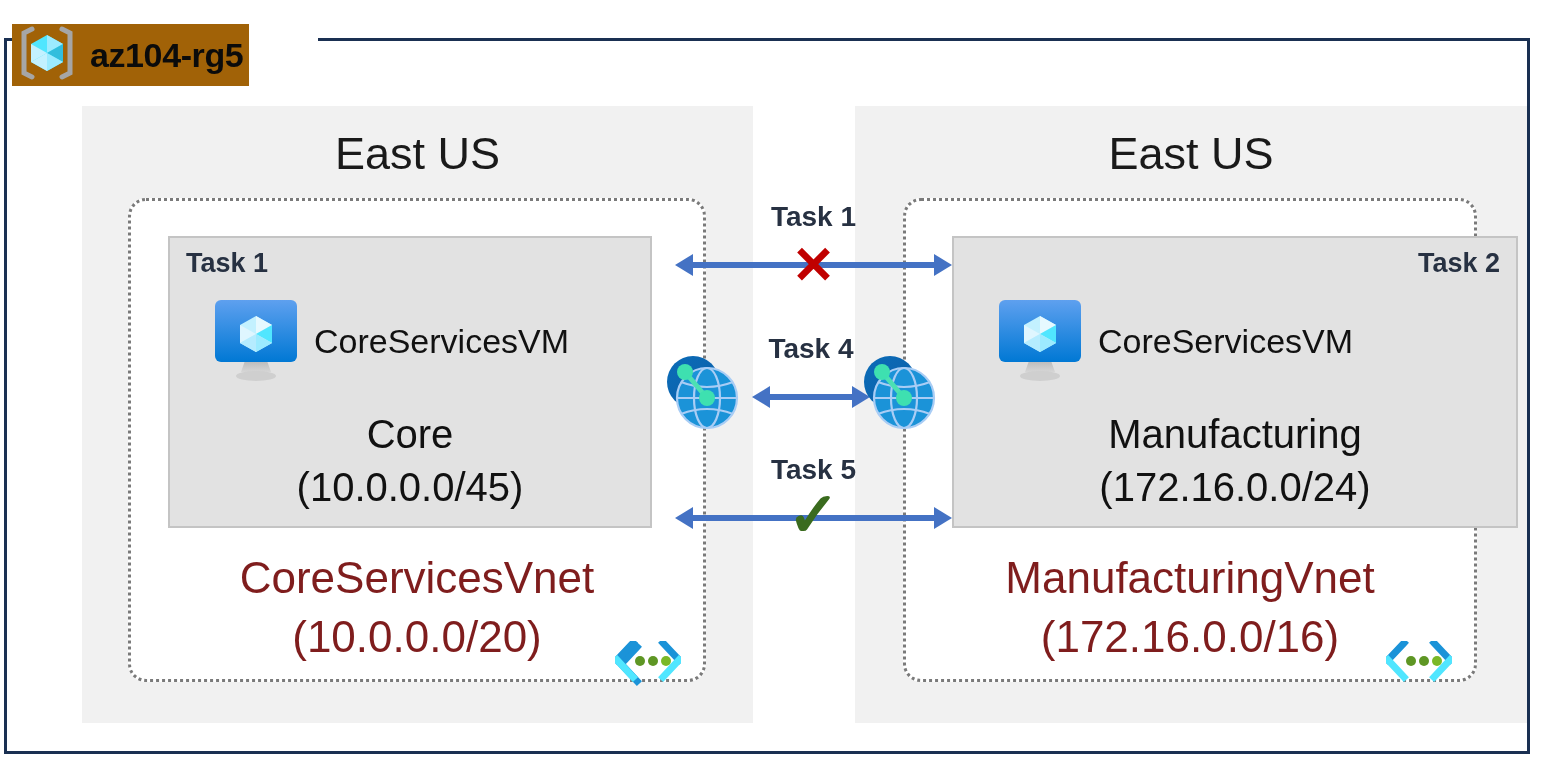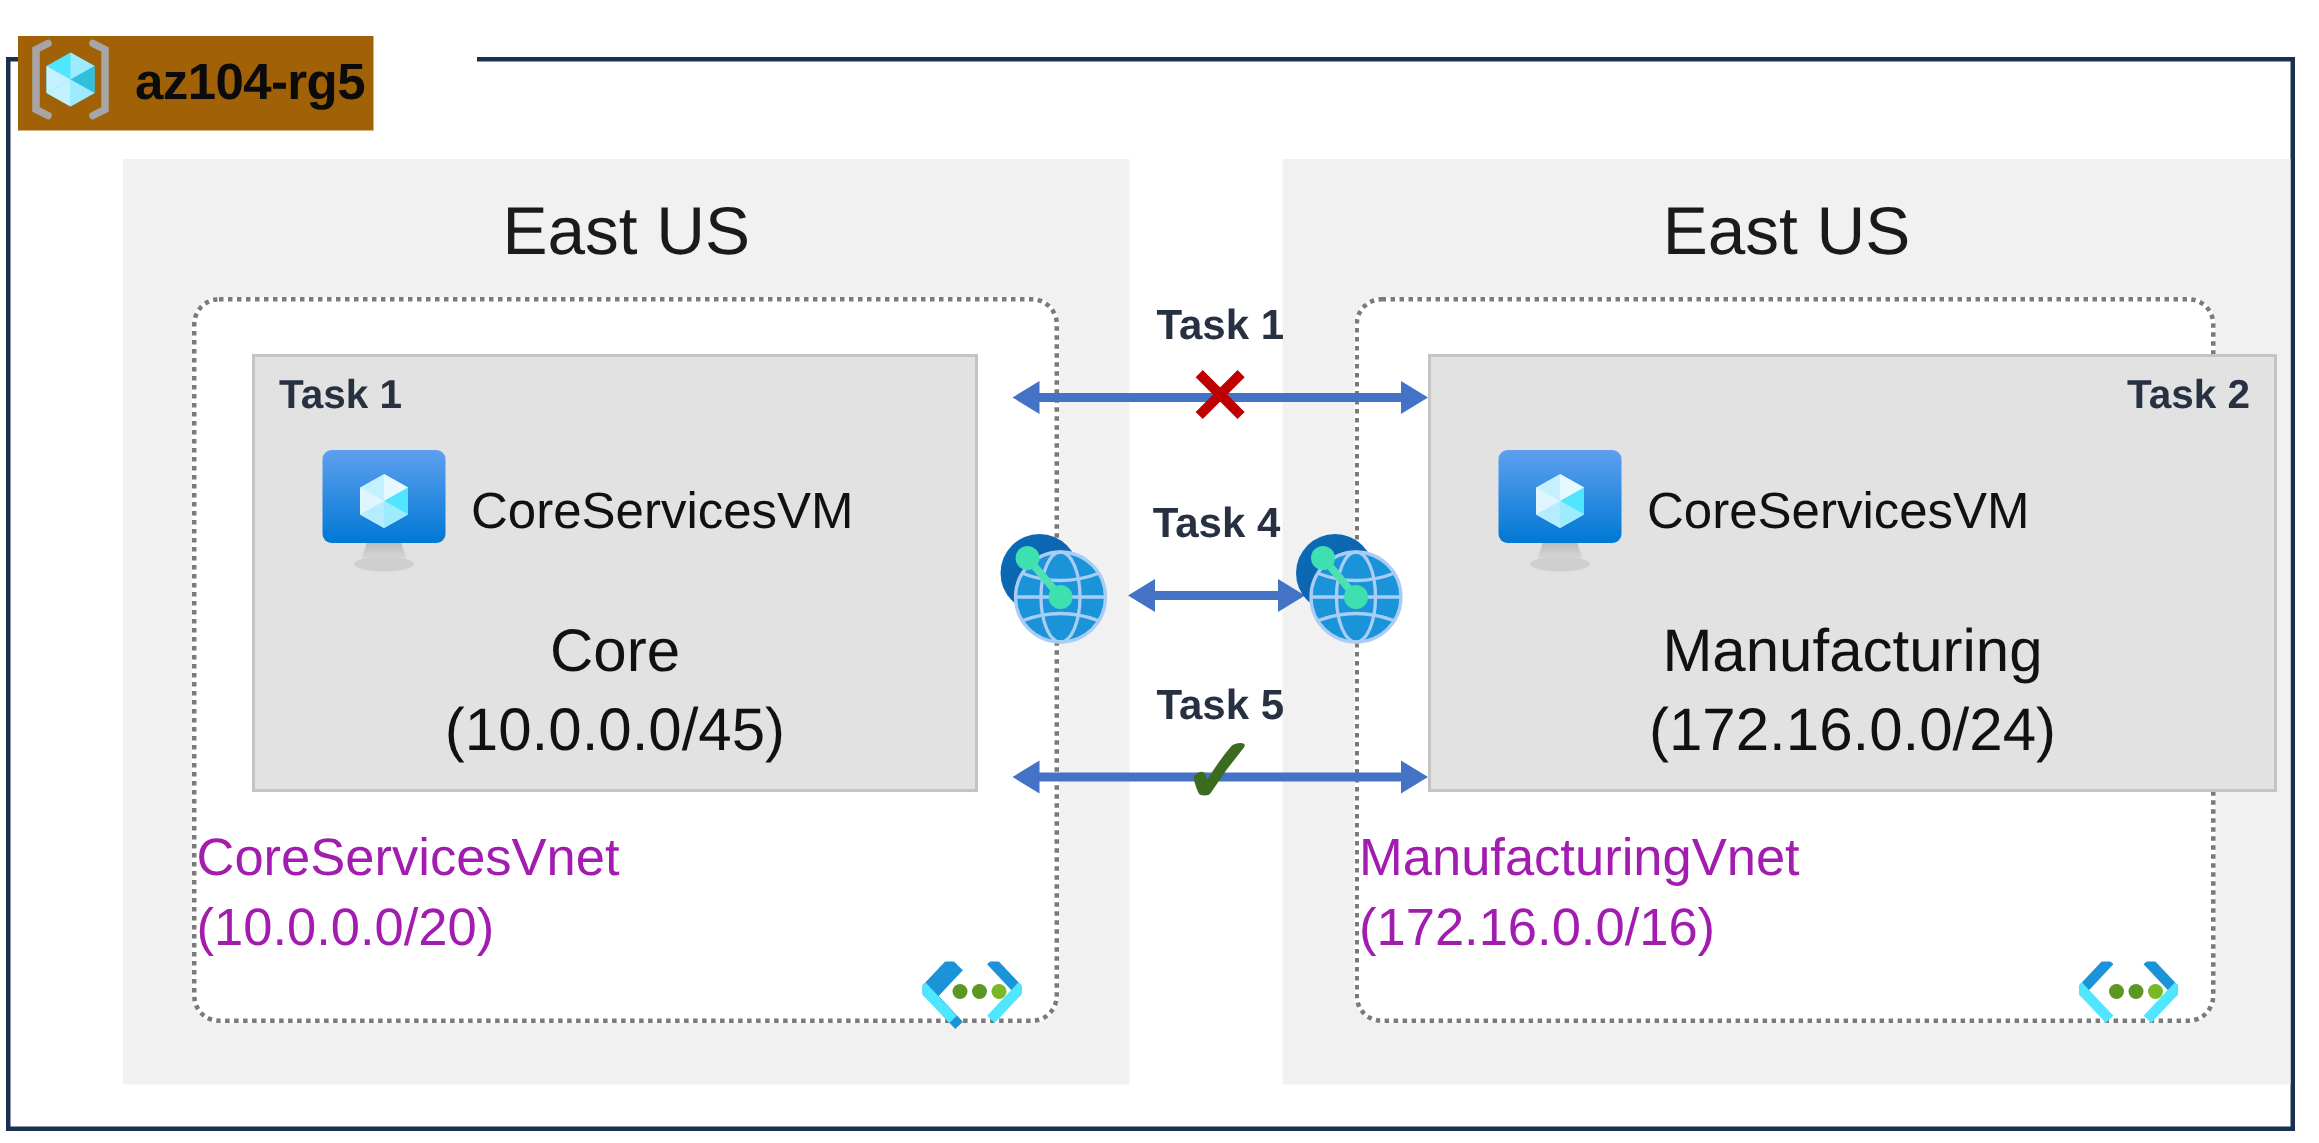--- a/index.html
+++ b/index.html
@@ -54,21 +54,21 @@
     position:absolute;
     border:3px dotted #7a7a7a;
     border-radius:18px;
     background:#ffffff;
     box-sizing:border-box;
   }
   .vnet.left{left:128px;top:198px;width:578px;height:484px;}
   .vnet.right{left:903px;top:198px;width:574px;height:484px;}
   .vnet-text{
     position:absolute;left:0;width:100%;
-    text-align:left;font-size:35px;color:#a21caf;line-height:1.33;
+    text-align:center;font-size:44px;color:#7f1d1d;line-height:1.33;
   }
   .vnet.left .vnet-text{top:348px;}
   .vnet.right .vnet-text{top:348px;}
 
   
   .vnet-icon{position:absolute;width:66px;height:46px;}
   .vnet.left  .vnet-icon{left:484px;top:440px;}
   .vnet.right .vnet-icon{left:480px;top:440px;}
 
   

